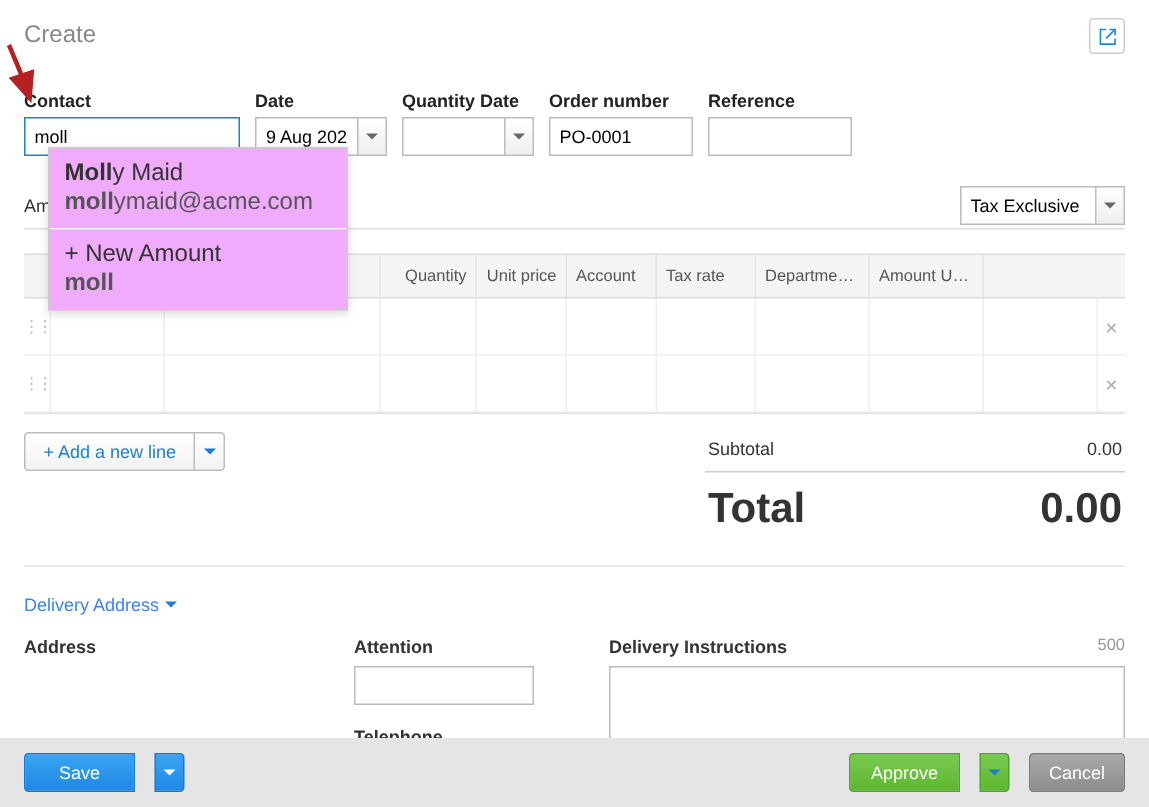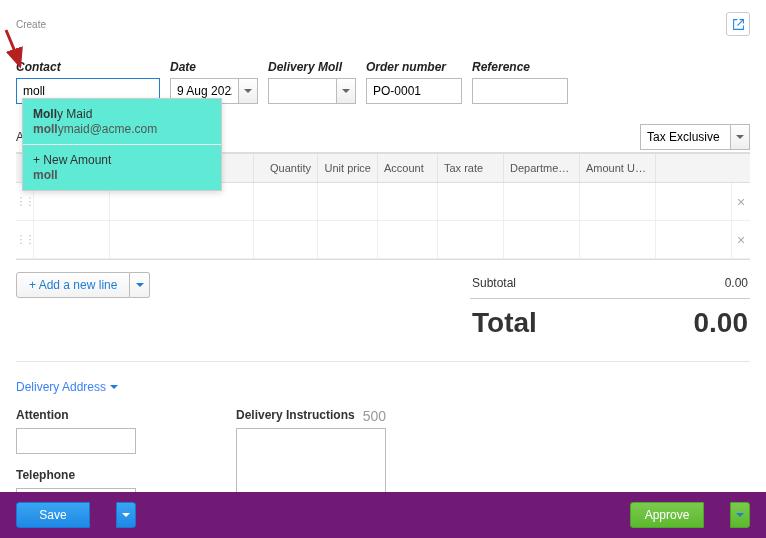--- a/index.html
+++ b/index.html
@@ -1,45 +1,45 @@
 <!DOCTYPE html>
 <html><head>
 <meta charset="utf-8">
 <style>
 * { box-sizing: border-box; margin: 0; padding: 0; }
 body { font-family: Arial, Helvetica, sans-serif; font-size: 12px; color: #333; background: #fff; width: 766px; }
 .container { padding: 12px 16px 60px 16px; position: relative; }
 .top-bar { display: flex; justify-content: space-between; align-items: center; margin-bottom: 24px; }
-.breadcrumb { color: #888; font-size: 10px; text-align: center; }
+.breadcrumb { color: #888; font-size: 16px; text-align: center; }
 .ext-icon { width: 24px; height: 24px; border: 1px solid #ccc; border-radius: 3px; display: flex; align-items: center; justify-content: center; color: #1e88e5; cursor: pointer; }
 
 .arrow { position: absolute; top: 26px; left: -2px; pointer-events: none; }
 
 .fields-row { display: flex; gap: 10px; margin-bottom: 20px; align-items: flex-start; }
 .field { display: flex; flex-direction: column; gap: 4px; }
-.field label { font-weight: bold; font-size: 12px; color: #222; font-style: italic; }
+.field label { font-weight: bold; font-size: 12px; color: #222; }
 .text-input { height: 26px; border: 1px solid #bbb; padding: 0 6px; font-size: 12px; }
 .text-input.focused { border: 1px solid #1e7dd4; outline: none; }
 .select-wrap { display: flex; }
 .select-wrap input { border-right: none; border-radius: 0; }
 .dd-btn { width: 20px; height: 26px; border: 1px solid #bbb; background: linear-gradient(#fff,#eee); display:flex; align-items:center; justify-content:center; cursor:pointer; }
 .dd-btn::after { content:""; border-left:4px solid transparent; border-right:4px solid transparent; border-top:4px solid #666; }
 
-.autocomplete { position: absolute; top: 98px; left: 22px; width: 200px; background: #5eead4; border: 1px solid #ccc; box-shadow: 0 2px 6px rgba(0,0,0,.15); z-index: 10; font-size: 12px; }
+.autocomplete { position: absolute; top: 98px; left: 32px; width: 200px; background: #f0abfc; border: 1px solid #ccc; box-shadow: 0 2px 6px rgba(0,0,0,.15); z-index: 10; font-size: 16px; }
 .ac-item { padding: 8px 10px; cursor: pointer; }
 .ac-sep { border-top: 1px solid #eee; }
 .ac-item .l1 b, .ac-item .l2 b { font-weight: bold; }
 .ac-item .l2 { color: #555; margin-top: 1px; }
 
 .amounts-row { display:flex; justify-content:space-between; align-items:center; gap:8px; margin-bottom:2px; }
 .amounts-row .lbl { font-size: 12px; color: #333; }
 
 .table { border: 1px solid #ddd; border-left: none; border-right: none; }
 .thead, .trow { display: grid; grid-template-columns: 18px 76px 144px 64px 60px 60px 66px 76px 76px 76px 18px; align-items: center; }
-.thead { background: #f4f4f4; border-top:1px solid #ddd; border-bottom:1px solid #ddd; }
+.thead { background: #f4f4f4; border-top:1px solid #ddd; border-bottom:1px solid #ddd;margin-top:16px; }
 .thead > div { padding: 8px 6px; font-size: 11px; color: #555; border-right: 1px solid #e3e3e3; overflow:hidden; white-space:nowrap; text-overflow:ellipsis; }
 .thead > div:last-child { border-right:none; }
 .th-right { text-align: right; }
 .trow { height: 38px; border-bottom: 1px solid #eee; }
 .trow > div { height: 100%; border-right: 1px solid #eee; }
 .trow > div:last-child { border-right:none; }
 .drag-handle { display:flex; align-items:center; justify-content:center; color:#bbb; cursor: grab; }
 .drag-handle::before { content: "⋮⋮"; letter-spacing:-2px; font-size:11px; }
 .row-del { display:flex; align-items:center; justify-content:center; color:#aaa; cursor:pointer; font-size:14px; }
 
@@ -57,23 +57,23 @@
 
 .hr { border:none; border-top:1px solid #e4e4e4; margin: 18px 0; }
 
 .section-link { color: #3b82f6; font-size: 12px; cursor:pointer; display:inline-flex; align-items:center; gap:4px; }
 .section-link::after { content:""; border-left:4px solid transparent; border-right:4px solid transparent; border-top:4px solid #1e7dd4; }
 
 .delivery-grid { display: grid; grid-template-columns: 200px 150px 1fr; gap: 20px; margin-top: 14px; }
 .delivery-grid label { font-weight: bold; font-size: 12px; display:block; margin-bottom:6px; }
 .small-input { width: 120px; height: 26px; border:1px solid #bbb; padding:0 6px; font-size:12px; }
 .textarea { width: 100%; height: 78px; border:1px solid #bbb; padding:6px; font-size:12px; resize:none; }
-.char-count { text-align:right; font-size:14px; color:#999; float:right; }
-
-.footer { position: fixed; bottom: 0; left: 0; width: 766px; padding: 10px 16px; display:flex; gap:26px; background: #701a75; }
+.char-count { text-align:right; font-size:11px; color:#999; float:right; }
+
+.footer { position: fixed; bottom: 0; left: 0; width: 766px; padding: 10px 16px; display:flex; gap:13px; background: #e5e5e5; }
 .btn-primary { background: linear-gradient(#3aa5f2,#1e88e5); color:#fff; border:1px solid #1976d2; }
 .btn-primary.split-arrow::after { border-top-color:#fff; }
 .btn-green { background: linear-gradient(#7cc94f,#5cb82f); color:#fff; border:1px solid #4ca626; }
 .btn-gray { background: linear-gradient(#aaa,#8c8c8c); color:#fff; border:1px solid #7a7a7a; }
 .spacer { flex:1; }
 </style>
 </head>
 <body>
 
 <div class="container">
@@ -104,21 +104,21 @@
       <input class="text-input focused" value="moll" style="">
     </div>
     <div class="field" style="width:88px">
       <label>Date</label>
       <div class="select-wrap">
         <input class="text-input" style="width: 68px;" value="9 Aug 2022">
         <div class="dd-btn"></div>
       </div>
     </div>
     <div class="field" style="width:88px">
-      <label>Delivery Moll</label>
+      <label>Quantity Date</label>
       <div class="select-wrap">
         <input class="text-input" style="width: 68px;" value="">
         <div class="dd-btn"></div>
       </div>
     </div>
     <div class="field" style="width:96px">
       <label>Order number</label>
       <input class="text-input" value="PO-0001" style="">
     </div>
     <div class="field" style="width:96px">
@@ -203,20 +203,23 @@
       </div>
     </div>
   </div>
 
   <hr class="hr">
 
   <span class="section-link">Delivery Address</span>
 
   <div class="delivery-grid">
     <div>
+      <label>Address</label>
+    </div>
+    <div>
       <label>Attention</label>
       <input class="small-input" value="" style="">
       <div style="height:14px"></div>
       <label>Telephone</label>
       <input class="small-input" value="" style="">
     </div>
     <div>
       <div style="display:flex; justify-content:space-between;">
         <label>Delivery Instructions</label>
         <span class="char-count">500</span>
@@ -226,13 +229,14 @@
   </div>
 
 </div>
 
 <div class="footer">
   <button class="btn btn-primary btn-split-l" style="width:74px; justify-content:center;">Save</button>
   <button class="btn btn-primary btn-split-r split-arrow"></button>
   <div class="spacer"></div>
   <button class="btn btn-green btn-split-l" style="width:74px; justify-content:center;">Approve</button>
   <button class="btn btn-green btn-split-r split-arrow"></button>
+  <button class="btn btn-gray" style="width:64px; justify-content:center;">Cancel</button>
 </div>
 
 </body></html>

